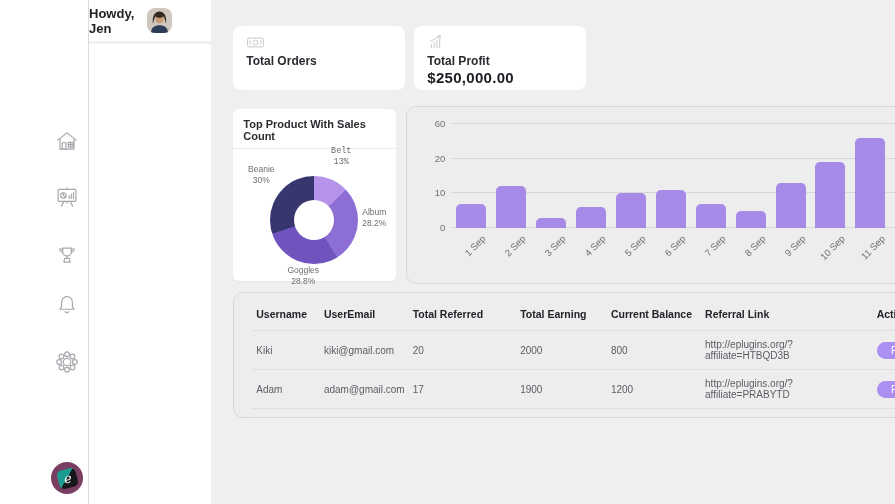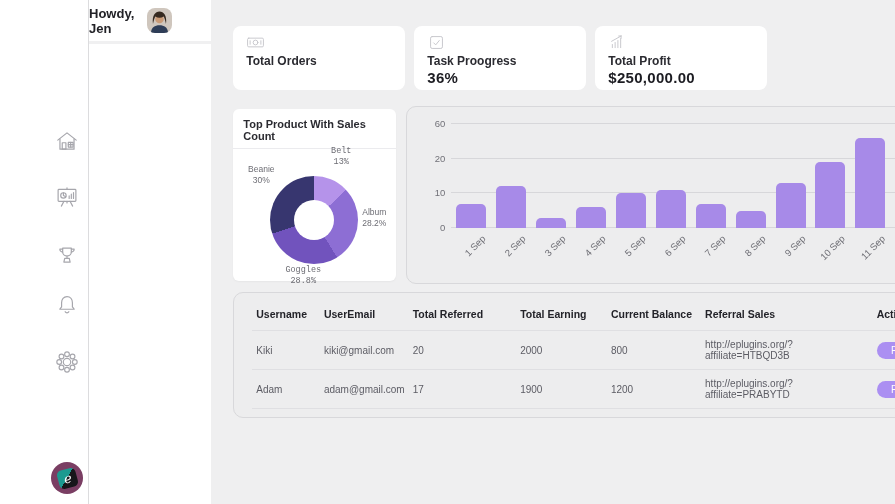--- a/index.html
+++ b/index.html
@@ -34,21 +34,21 @@
   .donut-panel{width:163px;height:172px;background:#fff;border-radius:6px;padding:9px 10px;box-sizing:border-box;box-shadow:0 1px 2px rgba(0,0,0,.04);}
   .panel-title{font-size:11px;font-weight:bold;color:#2b2b31;margin:0;}
   .donut-panel .panel-title{margin:0 -10px;padding:0 10px 6px;border-bottom:1px solid #ebebee;}
   .donut-wrap{position:relative;height:138px;}
   .donut{position:absolute;left:27px;top:27px;width:88px;height:88px;border-radius:50%;}
   .donut-hole{position:absolute;left:50%;top:50%;width:40px;height:40px;margin:-20px 0 0 -20px;background:#fff;border-radius:50%;}
   .pie-label{position:absolute;font-size:8.5px;color:#6d6d74;text-align:center;line-height:1.3;}
   .pie-label-belt{left:76px;top:-3px;width:44px;font-family:Liberation Mono, monospace;}
   .pie-label-beanie{left:-4px;top:15px;width:44px;}
   .pie-label-album{left:108px;top:58px;width:46px;}
-  .pie-label-goggles{left:34px;top:116px;width:52px;font-family:Liberation Mono, monospace;}
+  .pie-label-goggles{left:34px;top:116px;width:52px;}
 
   .bar-panel{flex:1;height:178px;background:#ededee;border:1px solid #d8d8db;border-radius:10px;padding:9px 14px;box-sizing:border-box;}
   .bar-chart{position:relative;margin:8px 4px 0 30px;}
   .plot{position:relative;height:104px;}
   .gridline{position:absolute;left:0;right:0;height:0;border-top:1px solid #d7d7da;}
   .ytick{position:absolute;left:-32px;top:-6px;width:26px;text-align:right;font-size:9.5px;color:#717178;}
   .bars{position:absolute;left:0;right:0;top:0;bottom:0;display:flex;align-items:flex-end;justify-content:space-between;padding:0 5px;}
   .bar{width:30px;background:#a78ae8;border-radius:5px 5px 0 0;}
   .xlabels{display:flex;justify-content:space-between;padding:0 5px;height:34px;}
   .xcol{width:30px;position:relative;}
@@ -139,30 +139,20 @@
       <div class="stats-row">
         <div class="stat-card">
           <div class="stat-icon">
               <svg viewBox="0 0 24 24" fill="none" stroke="#c6c6cb" stroke-width="1.2" stroke-linecap="round">
                 <rect x="2" y="6.5" width="20" height="11" rx="1.5"></rect>
                 <circle cx="12" cy="12" r="3"></circle>
                 <path d="M5.2 9.8 V14.2 M18.8 9.8 V14.2"></path>
               </svg>
             </div>
           <div class="stat-label">Total Orders</div>
-        </div>
-        <div class="stat-card">
-          <div class="stat-icon">
-              <svg viewBox="0 0 24 24" fill="none" stroke="#c6c6cb" stroke-width="1.2" stroke-linecap="round" stroke-linejoin="round">
-                <rect x="4.5" y="4.5" width="15" height="15" rx="2"></rect>
-                <path d="M8.5 12.5 L11 15 L15.5 9.5"></path>
-              </svg>
-            </div>
-          <div class="stat-label">Task Proogress</div>
-          <div class="stat-value">36%</div>
         </div>
         <div class="stat-card">
           <div class="stat-icon">
               <svg viewBox="0 0 24 24" fill="none" stroke="#c6c6cb" stroke-width="1.2" stroke-linecap="round">
                 <path d="M5.5 18.5 V14.5 M9 18.5 V12 M12.5 18.5 V9.5 M16 18.5 V7"></path>
                 <path d="M4.5 10.5 L16.5 3.8 M16.5 3.8 H13.5 M16.5 3.8 V6.8"></path>
               </svg>
             </div>
           <div class="stat-label">Total Profit</div>
           <div class="stat-value">$250,000.00</div>
@@ -276,21 +266,21 @@
               <col style="width:25.5%">
               <col style="width:8.5%">
           </colgroup>
           <thead>
             <tr>
               <th>Username</th>
               <th>UserEmail</th>
               <th>Total Referred</th>
               <th>Total Earning</th>
               <th>Current Balance</th>
-              <th>Referral Sales</th>
+              <th>Referral Link</th>
               <th>Action</th>
             </tr>
           </thead>
           <tbody>
             <tr>
               <td>Kiki</td>
               <td>kiki@gmail.com</td>
               <td>20</td>
               <td>2000</td>
               <td>800</td>

